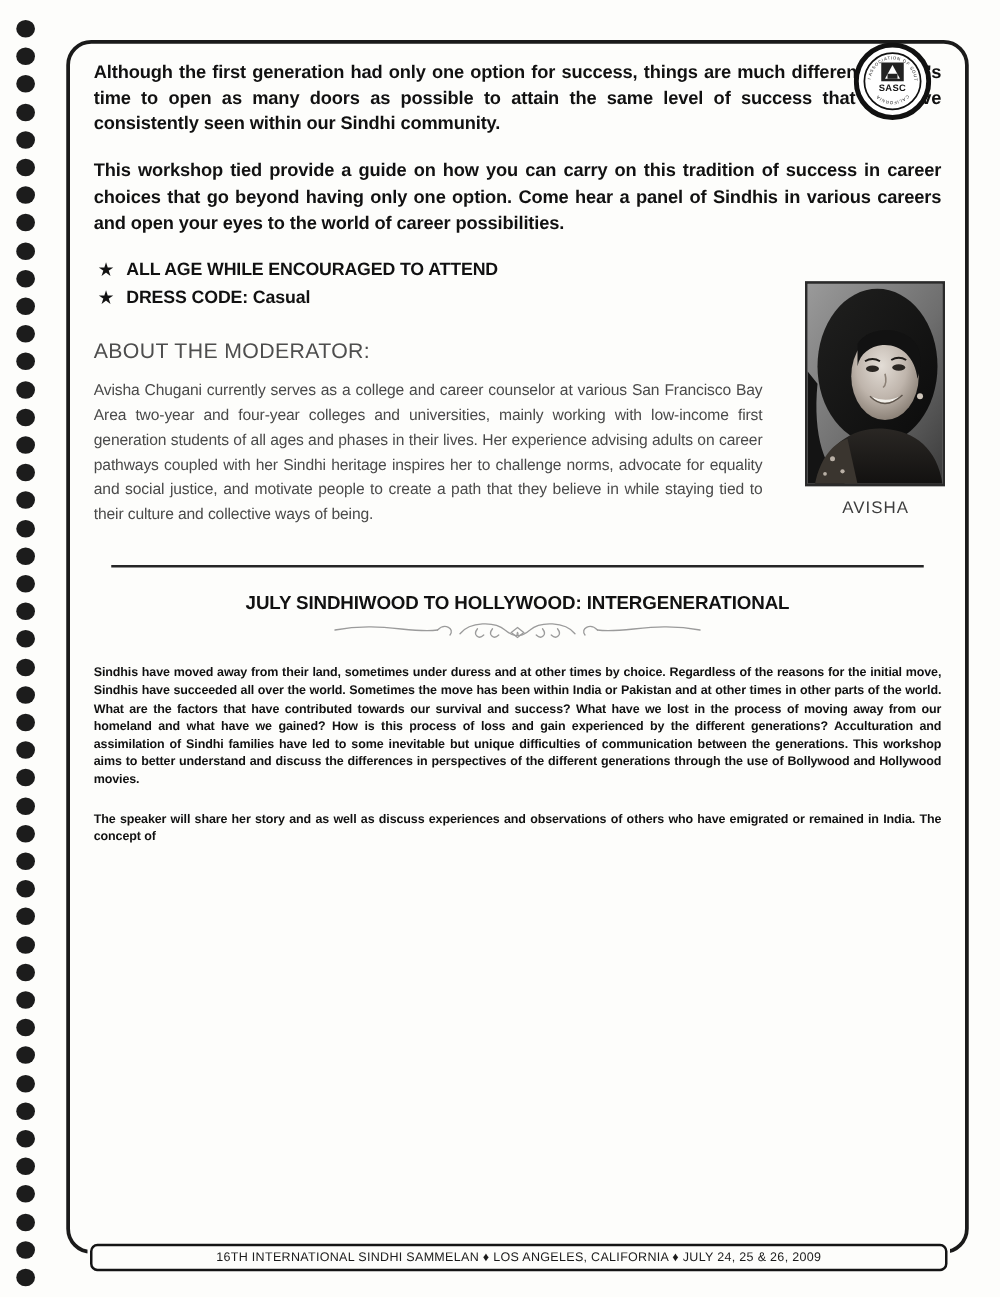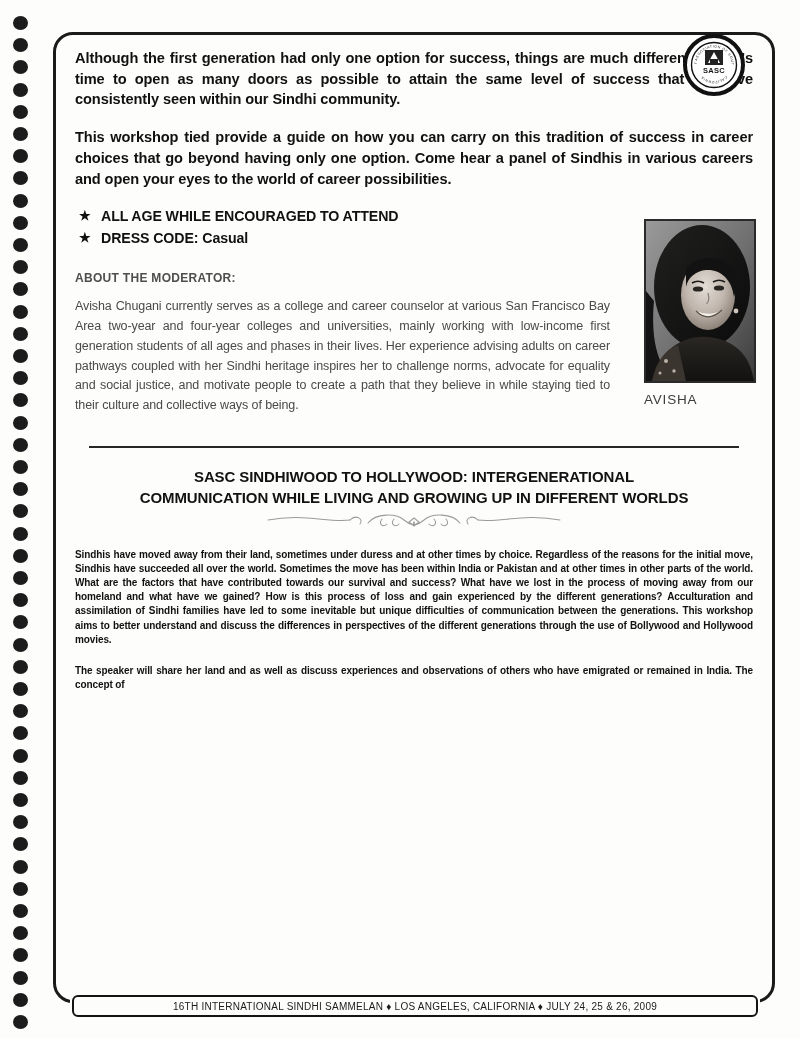--- a/index.html
+++ b/index.html
@@ -106,24 +106,24 @@
   .bullets li .star {
     position: absolute;
     left: 4px;
     top: 0;
     font-size: 13px;
     color: #111;
   }
 
   .about-label {
     margin: 22px 0 12px 0;
-    font-size: 12px;
+    font-size: 17px;
     color: #4e4e4e;
     letter-spacing: 0.3px;
-    font-weight: bold;
+    font-weight: normal;
   }
 
   .moderator-wrap {
     position: relative;
   }
   .moderator-bio {
     width: 535px;
     margin: 0;
     font-size: 12.5px;
     line-height: 1.58;
@@ -131,21 +131,21 @@
     text-align: justify;
     letter-spacing: -0.1px;
   }
 
   
   .photo-block {
     position: absolute;
     right: -4px;
     top: -78px;
     width: 113px;
-    text-align: left;
+    text-align: center;
   }
   .photo {
     width: 108px;
     height: 160px;
     border: 2px solid #2a2a2a;
     display: block;
     background: #888;
   }
   .photo-caption {
     margin-top: 9px;
@@ -349,43 +349,42 @@
 
           <circle cx="90" cy="90" r="2.4" fill="#cfc6bb"></circle>
         </svg>
         <div class="photo-caption">AVISHA</div>
       </div>
     </div>
 
     <div class="section-rule"></div>
 
     <h2 class="section-title">
-      <span>SASC SINDHIWOOD TO HOLLYWOOD: INTERGENERATIONAL</span><br>
-      <span>COMMUNICATION WHILE LIVING AND GROWING UP IN DIFFERENT WORLDS</span>
+      <span>JULY SINDHIWOOD TO HOLLYWOOD: INTERGENERATIONAL</span><br>
     </h2>
 
     <svg class="flourish" width="300" height="20" viewBox="0 0 300 20" aria-hidden="true">
       <g fill="none" stroke="#9b9b9b" stroke-width="1.05" stroke-linecap="round">
         <path d="M4 9 C40 2 64 12 86 9"></path>
         <path d="M296 9 C260 2 236 12 214 9"></path>
         <path d="M86 9 c6 -6 14 -1 10 4"></path>
         <path d="M214 9 c-6 -6 -14 -1 -10 4"></path>
         <path d="M104 12 C112 2 132 2 140 9 C146 14 152 15 150 11"></path>
         <path d="M196 12 C188 2 168 2 160 9 C154 14 148 15 150 11"></path>
         <path d="M118 8 c-4 5 1 9 5 5"></path>
         <path d="M130 8 c-4 5 1 9 5 5"></path>
         <path d="M182 8 c4 5 -1 9 -5 5"></path>
         <path d="M170 8 c4 5 -1 9 -5 5"></path>
         <path d="M150 7 l5 4 -5 4 -5 -4 Z"></path>
       </g>
     </svg>
 
     <div class="section-body">
       <p class="body-para">Sindhis have moved away from their land, sometimes under duress and at other times by choice.   Regardless of the reasons for the initial move, Sindhis have succeeded all over the world. Sometimes the move has been within India or Pakistan and at other times in other parts of the world. What are the factors that have contributed towards our survival and success? What have we lost in the process of moving away from our homeland and what have we gained? How is this process of loss and gain experienced by the different generations? Acculturation and assimilation of Sindhi families have led to some inevitable but unique difficulties of communication between the generations.   This workshop aims to better understand and discuss the differences in perspectives of the different generations through the use of Bollywood and Hollywood movies.</p>
-      <p class="body-para last">The speaker will share her land and as well as discuss experiences and observations of others who have emigrated or remained in India. The concept of</p>
+      <p class="body-para last">The speaker will share her story and as well as discuss experiences and observations of others who have emigrated or remained in India. The concept of</p>
     </div>
 
   </div>
 
   <div class="footer-ribbon">
     <span class="footer-text">16TH INTERNATIONAL SINDHI SAMMELAN  ♦  LOS ANGELES, CALIFORNIA  ♦  JULY 24, 25 &amp; 26, 2009</span>
   </div>
 
 </div>
 

